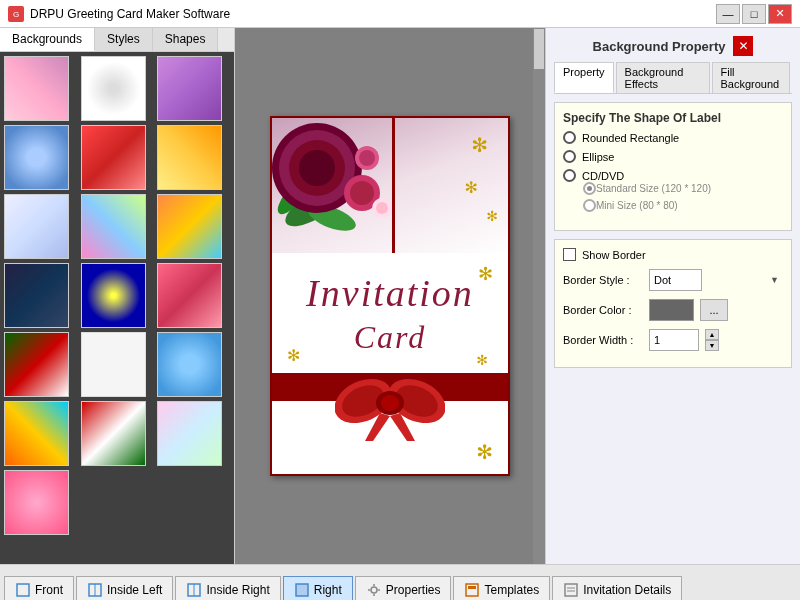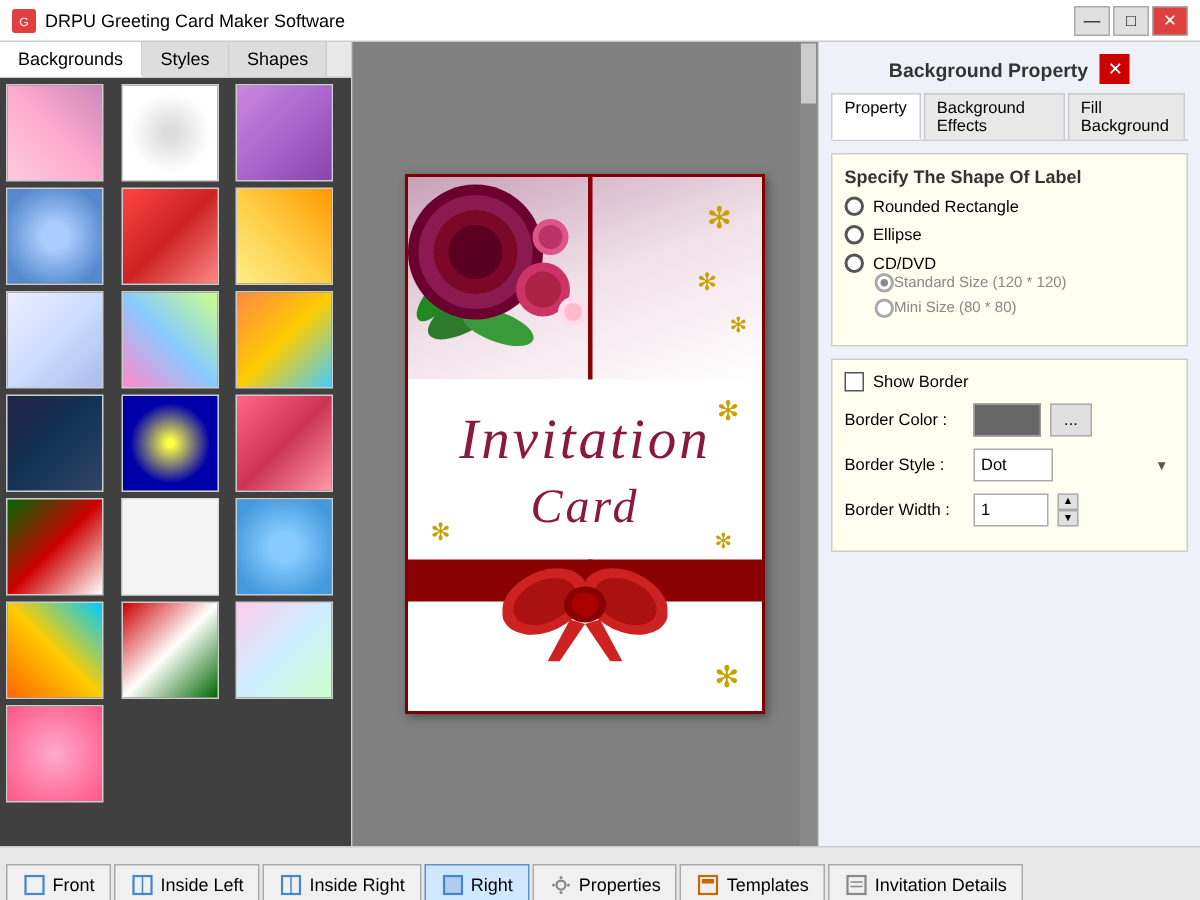--- a/index.html
+++ b/index.html
@@ -552,38 +552,38 @@
       </div>
     </div>
 
     <div style="background:#fffff0; border:1px solid #ccc; padding:8px;">
       <div class="checkbox-item">
         <div class="checkbox-box"></div>
         <span>Show Border</span>
       </div>
 
       <div class="field-row">
-        <span class="field-label">Border Color :</span>
-        <div class="color-box" style="background: rgb(102, 102, 102);"></div>
-        <div class="dots-btn">...</div>
-      </div>
-
-      <div class="field-row">
         <span class="field-label">Border Style :</span>
         <div class="select-wrapper">
           <select class="select-field">
             <option>Dot</option>
             <option>Solid</option>
             <option>Dash</option>
             <option>DashDot</option>
           </select>
         </div>
       </div>
 
       <div class="field-row">
+        <span class="field-label">Border Color :</span>
+        <div class="color-box" style="background: rgb(102, 102, 102);"></div>
+        <div class="dots-btn">...</div>
+      </div>
+
+      <div class="field-row">
         <span class="field-label">Border Width :</span>
         <input type="number" class="number-field" value="1" min="0" style="">
         <div class="spinner-btns">
           <div class="spin-btn">▲</div>
           <div class="spin-btn">▼</div>
         </div>
       </div>
     </div>
   </div>
 </div>

